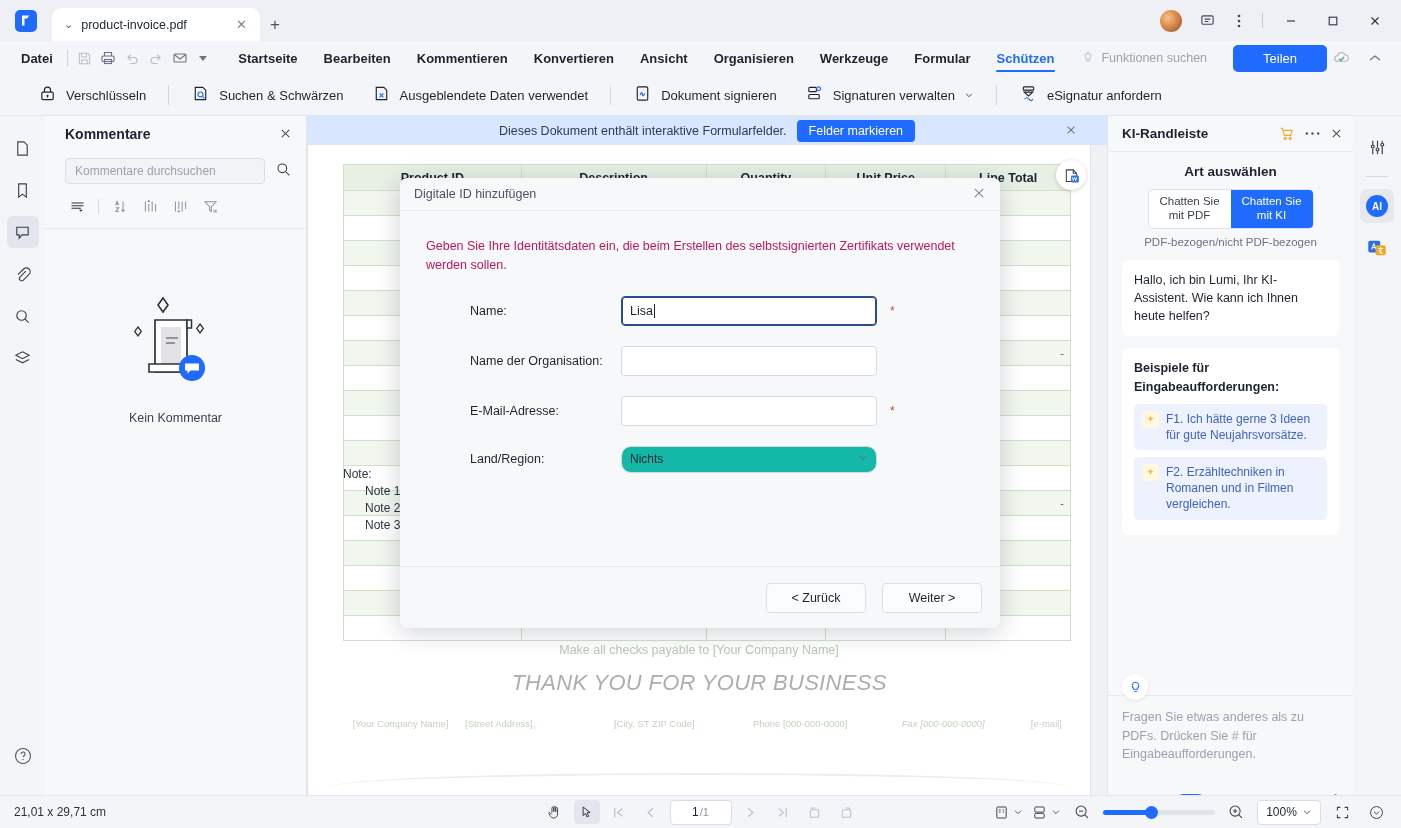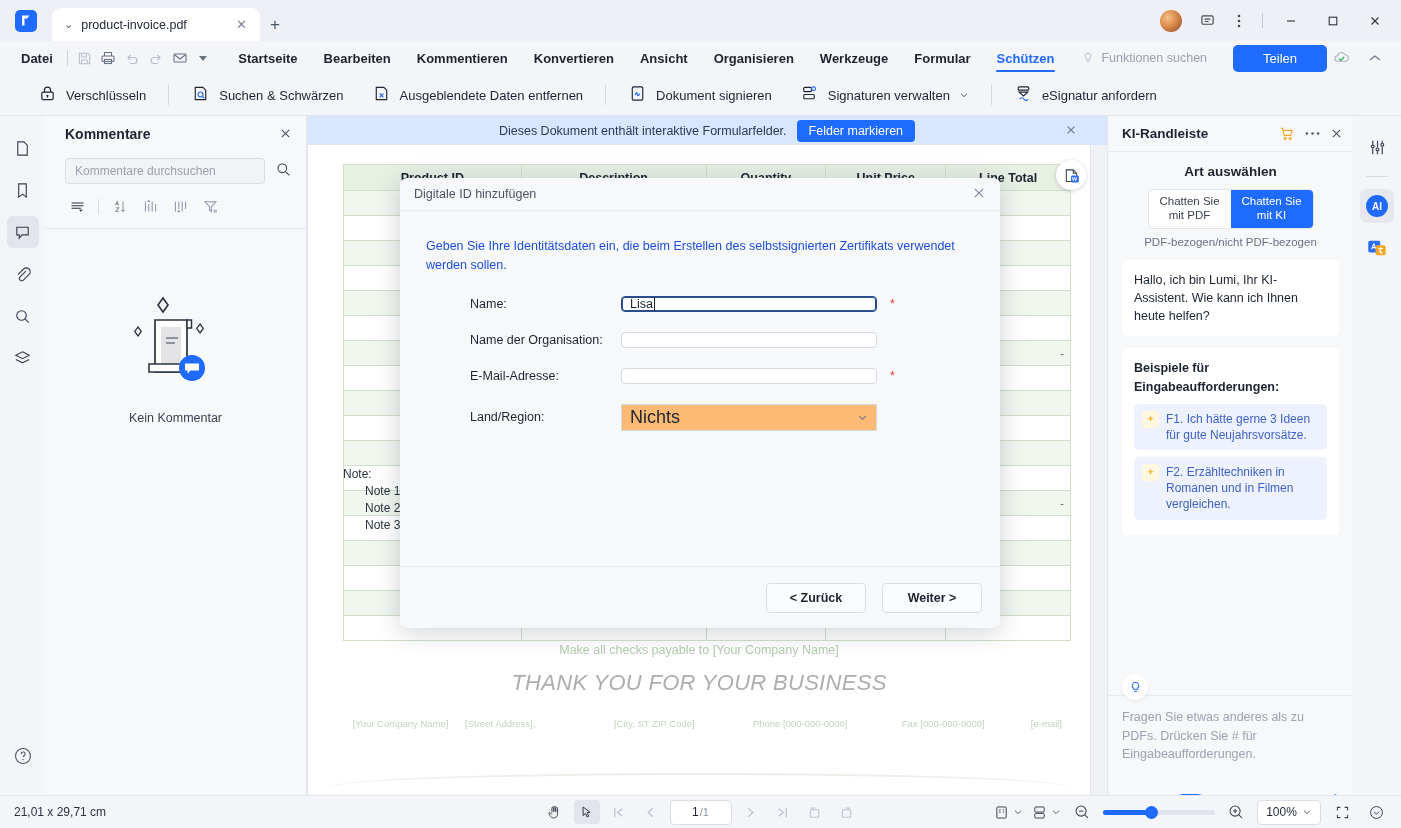--- a/index.html
+++ b/index.html
@@ -182,21 +182,21 @@
   .thanks {
     position: absolute; top: 525px; left: 0; width: 782px; text-align: center;
     font-size: 22px; font-style: italic; color: #adadad; letter-spacing: .3px;
   }
   .footer-row {
     position: absolute; top: 573px; left: 28px; width: 726px;
     display: flex; font-size: 9.5px; color: #c2d3bf;
   }
   .footer-row span { white-space: nowrap; }
   .f1 { width: 130px; text-align: center; } .f2 { width: 150px; } .f3 { width: 140px; }
-  .f4 { width: 150px; } .f5 { width: 130px; }
+  .f4 { width: 150px; } .f5 { width: 130px; font-style: italic; }
   .page-curve {
     position: absolute; top: 628px; left: 22px; width: 738px; height: 14px;
     border-top: 2px solid #eaf1e8; border-radius: 50%/100% 100% 0 0;
   }
   .word-badge {
     position: absolute; top: 160px; left: 1056px; width: 30px; height: 30px;
     border-radius: 50%; background: #ffffff; box-shadow: 0 1px 4px rgba(0,0,0,.18);
     display: flex; align-items: center; justify-content: center; z-index: 6;
   }
 
@@ -206,40 +206,40 @@
     background: #f7f8fa; border-radius: 7px; box-shadow: 0 4px 26px rgba(20,30,50,.20);
     z-index: 40; display: flex; flex-direction: column;
   }
   .dlg-head {
     height: 33px; display: flex; align-items: center; padding: 0 14px 0 14px;
     border-bottom: 1px solid #e6e9ef;
   }
   .dlg-title { font-size: 12.5px; color: #4b5362; }
   .dlg-x { margin-left: auto; color: #7c8596; font-size: 15px; }
   .dlg-body { flex: 1; padding: 26px 26px 0 26px; }
-  .dlg-desc { font-size: 12.5px; color: #1d4ed8; line-height: 1.55; max-width: 540px; }
+  .dlg-desc { font-size: 12.5px; color: #be185d; line-height: 1.55; max-width: 540px; }
   .frow { display: flex; align-items: center; margin-top: 20px; }
   .flabel { width: 195px; font-size: 12.5px; color: #1d2430; padding-left: 44px; }
   .finput {
-    width: 256px; height: 16px; border: 1px solid #d5dae2; border-radius: 4px;
+    width: 256px; height: 30px; border: 1px solid #d5dae2; border-radius: 4px;
     background: #ffffff; font-size: 12.5px; color: #1d2430; padding: 0 8px;
     display: flex; align-items: center;
   }
   .finput.focus { border: 1px solid #2b4d8c; box-shadow: 0 0 0 1px #2b4d8c inset; }
   .caret { width: 1px; height: 14px; background: #1d2430; margin-left: 1px; }
   .req { color: #e23b3b; font-size: 12px; margin-left: 13px; }
   .fselect {
-    width: 256px; height: 27px; border: 1px solid #d5dae2; border-radius: 0;
-    background: #fdba74; font-size: 18px; color: #1d2430; padding: 0 8px;
+    width: 256px; height: 27px; border: 1px solid #d5dae2; border-radius: 10px;
+    background: #14b8a6; font-size: 12px; color: #1d2430; padding: 0 8px;
     display: flex; align-items: center;
   }
   .fselect .sv { flex: 1; }
   .dlg-foot {
     height: 62px; border-top: 1px solid #e6e9ef; display: flex; align-items: center;
-    justify-content: flex-end; gap: 16px; padding-right: 18px; font-weight: bold;
+    justify-content: flex-end; gap: 16px; padding-right: 18px;
   }
   .dbtn {
     width: 100px; height: 30px; border: 1px solid #dadfe6; border-radius: 4px;
     background: #fbfcfd; font-size: 12.5px; color: #1d2430;
     display: flex; align-items: center; justify-content: center;
   }
 
   
   .ai {
     position: absolute; top: 116px; left: 1107px; width: 246px; height: 712px;
@@ -479,21 +479,21 @@
       </span>
       <span>Suchen &amp; Schwärzen</span>
     </div>
     <div class="rb">
       <span>
         <svg width="19" height="19" viewBox="0 0 20 20" fill="none" stroke="#1d2430" stroke-width="1.2">
           <path d="M4.5 3.5h8l3 3v10h-11z"></path>
             <path d="M8 10l4 4M12 10l-4 4" stroke="#2b6cf2"></path>
         </svg>
       </span>
-      <span>Ausgeblendete Daten entfernen</span>
+      <span>Ausgeblendete Daten verwendet</span>
     </div>
     <div class="rb-sep"></div>
     <div class="rb">
       <span>
         <svg width="19" height="19" viewBox="0 0 20 20" fill="none" stroke="#1d2430" stroke-width="1.2">
           <rect x="4.5" y="3" width="11" height="14" rx="1.3"></rect>
             <path d="M7.5 11.5c1.2-3 2-3.3 2.4-.6.3 2 1 1.8 2.6-.9" stroke="#2b6cf2" stroke-width="1.3"></path>
         </svg>
       </span>
       <span>Dokument signieren</span>

